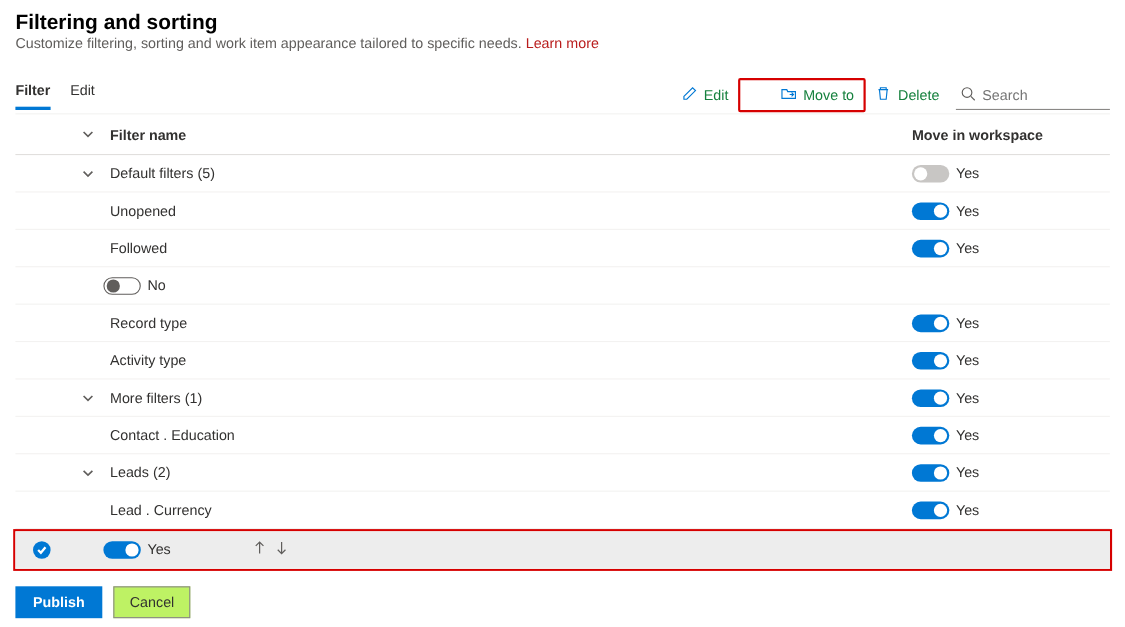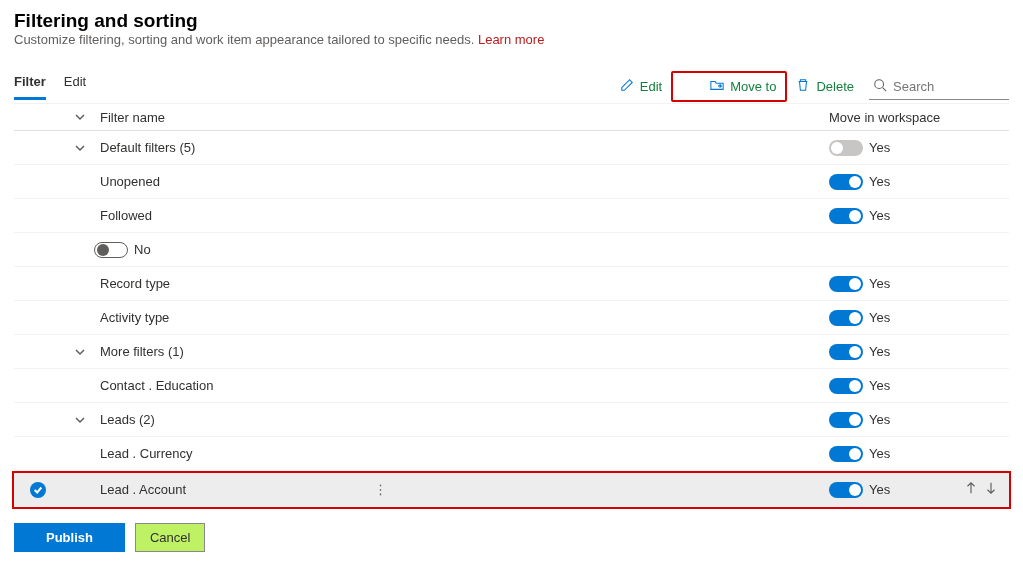--- a/index.html
+++ b/index.html
@@ -14,21 +14,21 @@
   .tab.active { font-weight: 600; border-bottom: 3px solid #0078d4; }
   .spacer { flex: 1; }
   .command-bar { display: flex; align-items: center; gap: 0; }
   .cmd-btn { display: flex; align-items: center; gap: 6px; padding: 5px 9px; cursor: pointer; color: #15803d; font-size: 13px; }
   .cmd-btn svg { width: 14px; height: 14px; stroke: #0078d4; fill: none; }
   .highlight-box { border: 2px solid #d60000; border-radius: 2px; padding-left: 28px; }
   .search-wrap { display: flex; align-items: center; border-bottom: 1px solid #8a8886; padding: 4px 4px; margin-left: 6px; width: 140px; }
   .search-wrap svg { width: 14px; height: 14px; stroke: #605e5c; fill: none; margin-right: 6px; }
   .search-wrap input { border: none; outline: none; font-size: 13px; color: #605e5c; width: 100%; }
 
-  .table-head { display: flex; align-items: center; padding: 0 6px; border-bottom: 1px solid #e1dfdd; border-top: 1px solid #f3f2f1; height: 28px; font-weight: 400; }
+  .table-head { display: flex; align-items: center; padding: 0 6px; border-bottom: 1px solid #e1dfdd; border-top: 1px solid #f3f2f1; height: 38px; font-weight: 700; }
   .col-check { width: 46px; display:flex; justify-content:flex-start; padding-left:10px;}
   .col-chevron { width: 28px; display: flex; justify-content: center; }
   .col-name { flex: 1; padding-left: 6px; }
   .col-toggle { width: 130px; display: flex; align-items: center; gap: 6px; }
   .col-arrows { width: 44px; display: flex; justify-content: center; gap: 6px; }
 
   .row { display: flex; align-items: center; height: 34px; border-bottom: 1px solid #f3f2f1; padding: 0 6px; }
   .row .name-text { color: #323130; }
   .row.group .name-text { }
   .more-btn { color: #605e5c; padding: 0 8px; cursor: pointer; }
@@ -46,21 +46,21 @@
 
   .row.selected { background: #ededed; }
   .row-highlight { border: 2px solid #d60000; margin: 0 -2px; }
   .check-dot { width:16px; height:16px; border-radius:50%; background:#0078d4; display:flex; align-items:center; justify-content:center; }
   .check-dot svg { width:10px; height:10px; stroke:#fff; fill:none; stroke-width:2.5; }
 
   .arrow-btn svg { width:14px; height:14px; stroke:#605e5c; fill:none; }
   .arrow-btn { cursor: pointer; }
 
   .footer { margin-top: 14px; display:flex; gap:10px; }
-  .btn-primary { background:#0078d4; color:#fff; border:none; padding:6px 32px; font-size:13px; font-weight:600; cursor:pointer; }
+  .btn-primary { background:#0078d4; color:#fff; border:none; padding:6px 16px; font-size:13px; font-weight:600; cursor:pointer; }
   .btn-secondary { background:#bef264; color:#323130; border:1px solid #8a8886; padding:6px 14px; font-size:13px; cursor:pointer; }
 </style>
 </head>
 <body>
 
 <div>
   <h1 class="page-title">Filtering and sorting</h1>
   <p class="page-desc">
     <span>Customize filtering, sorting and work item appearance tailored to specific needs.</span>
     <a href="#">Learn more</a>
@@ -251,21 +251,20 @@
     <div class="row-highlight">
       <div class="row selected">
         <div class="col-check">
           <div class="check-dot">
             <svg viewBox="0 0 12 12">
               <path d="M2 6 L5 9 L10 3"></path>
             </svg>
           </div>
         </div>
         <div class="col-chevron chevron"></div>
-        <div class="col-name"><span class="name-text">Lead . Account</span><span class="more-btn" style="margin-left: 180px;">⋮</span></div>
         <div class="col-toggle">
           <div class="toggle on">
             <div class="knob"></div>
           </div>
           <span>Yes</span>
         </div>
         <div class="col-arrows">
           <span class="arrow-btn"><svg viewBox="0 0 16 16">
               <path d="M8 14 L8 2 M4 6 L8 2 L12 6" stroke-width="1.3"></path>
             </svg></span>

